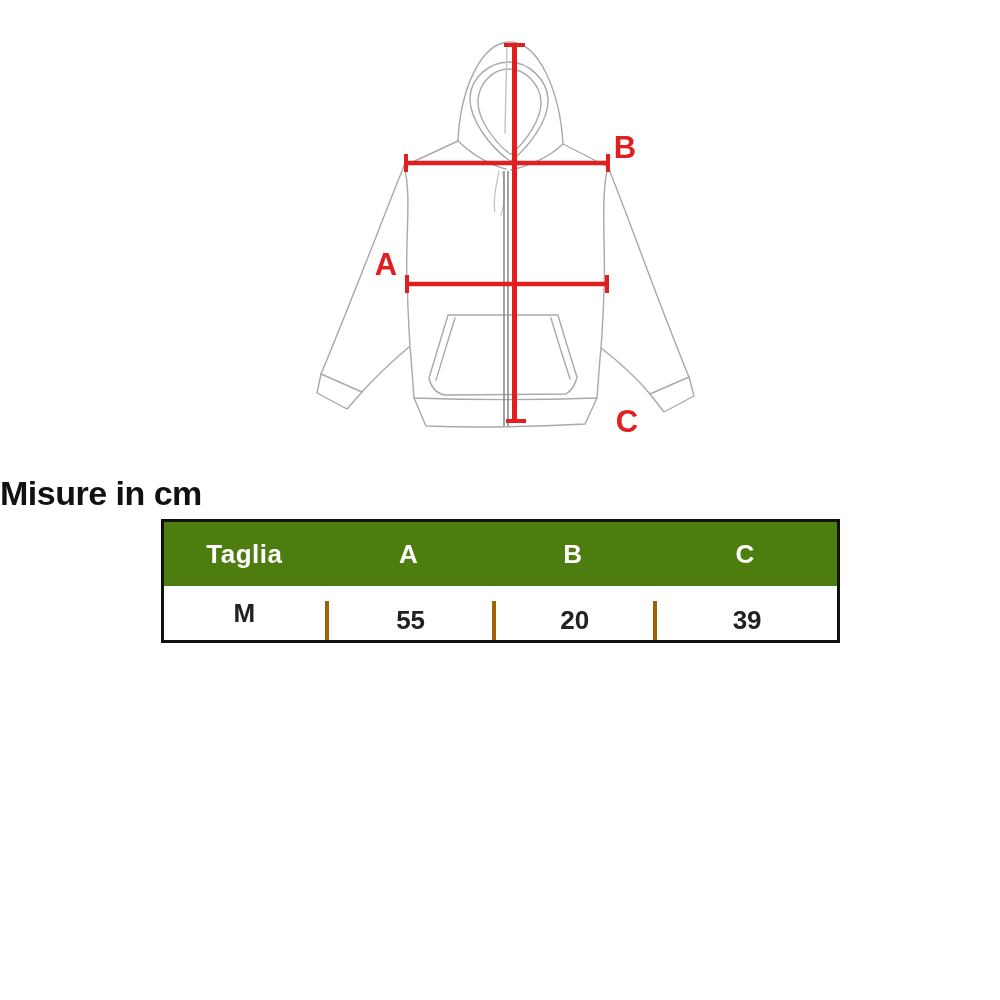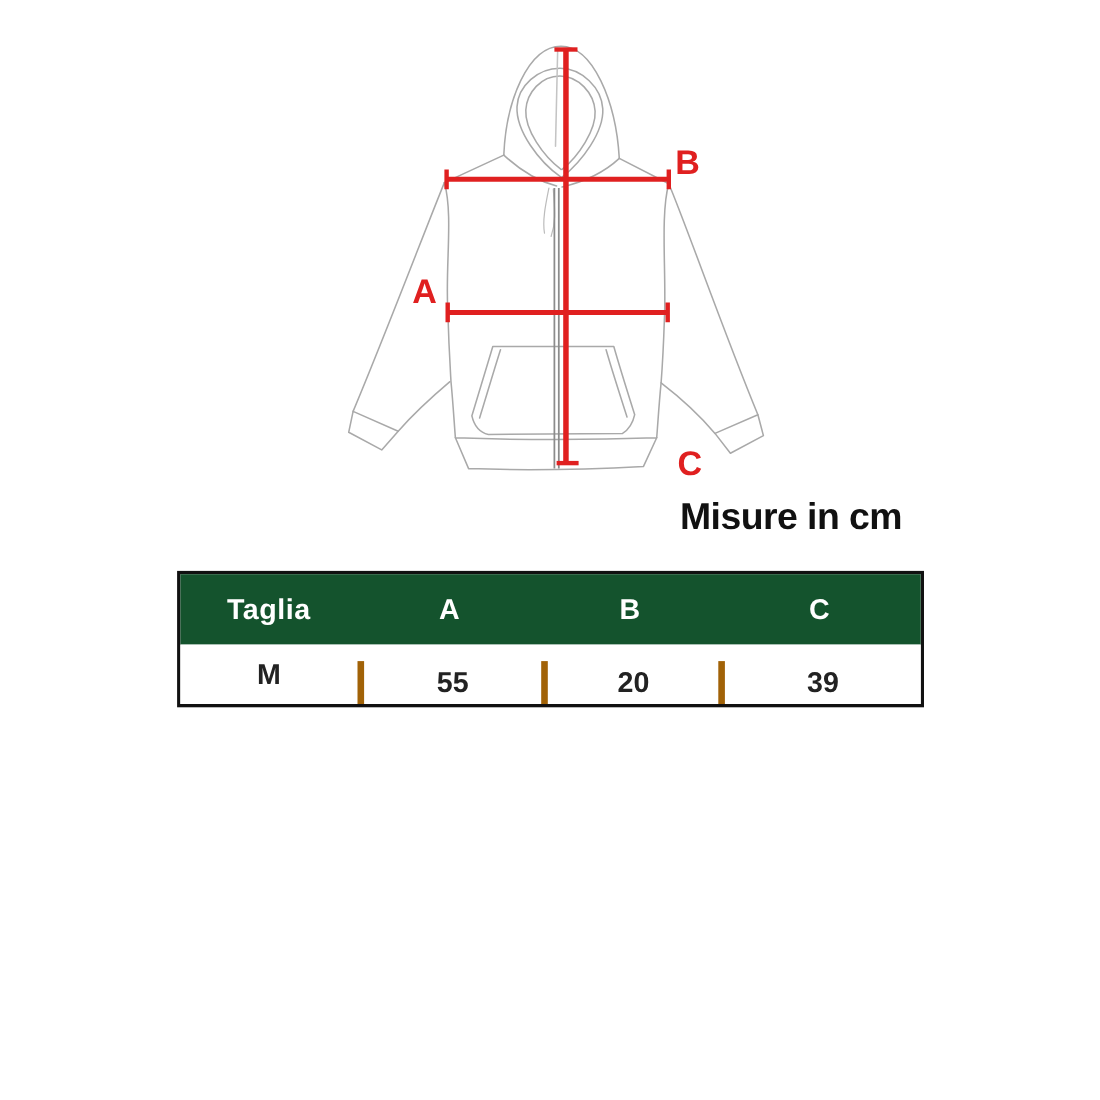--- a/index.html
+++ b/index.html
@@ -23,44 +23,44 @@
     width: 1000px;
     height: 460px;
   }
   .measure-label {
     font-family: "Liberation Sans", sans-serif;
     font-weight: bold;
     font-size: 31px;
   }
   .page-title {
     position: absolute;
-    top: 451px;
+    top: 474px;
     left: 0;
     width: 820px;
-    text-align: right;
+    text-align: left;
     font-size: 34px;
     font-weight: bold;
     letter-spacing: -0.5px;
     color: #111111;
   }
   .size-table {
     position: absolute;
     left: 161px;
     top: 519px;
     width: 679px;
     box-sizing: border-box;
     border: 3px solid #111111;
     background: #ffffff;
   }
   .t-row {
     display: flex;
     width: 100%;
   }
   .t-row.header {
-    background: #14532d;
+    background: #4d7c0f;
     height: 64px;
   }
   .t-row.data {
     background: #ffffff;
     height: 54px;
   }
   .t-cell {
     display: flex;
     align-items: center;
     justify-content: center;
@@ -69,21 +69,21 @@
     font-size: 26px;
   }
   .t-row.header .t-cell {
     color: #ffffff;
     letter-spacing: 0.5px;
   }
   .t-row.data .t-cell {
     color: #222222;
   }
   .t-row.data .t-cell + .t-cell {
-    border-left: 6px solid #a16207;
+    border-left: 4px solid #a16207;
     margin-top: 15px;
   }
   .c0 { width: 23.9%; }
   .c1 { width: 24.9%; }
   .c2 { width: 23.9%; }
   .c3 { width: 27.3%; }
 </style>
 </head>
 <body>
 

